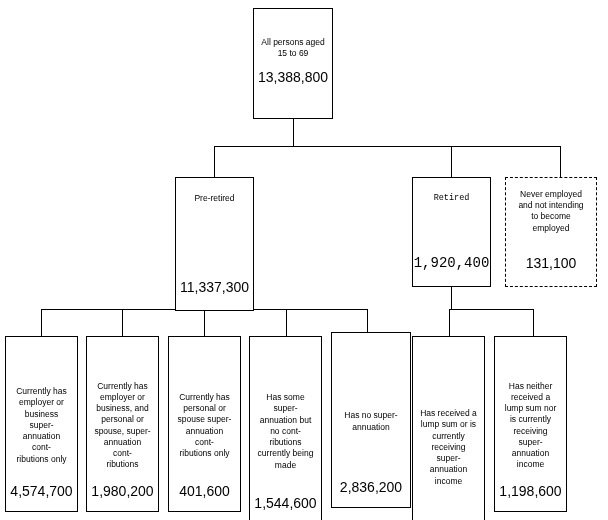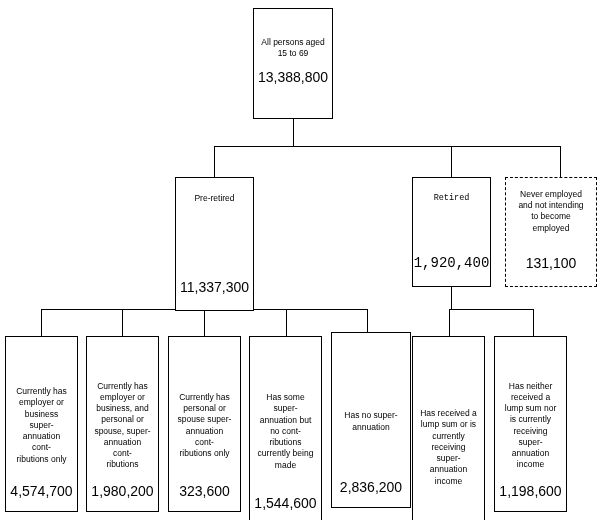--- a/index.html
+++ b/index.html
@@ -162,21 +162,21 @@
     <span class="node-value">1,980,200</span>
   </div>
 
   <div class="node leaf" style="left:168px; top:336px; width:73px; height:176px;">
     <span class="node-label">Currently has
 personal or
 spouse super-
 annuation
 cont-
 ributions only</span>
-    <span class="node-value">323,600</span>
+    <span class="node-value">401,600</span>
   </div>
 
   <div class="node leaf" style="left:249px; top:336px; width:73px; height:188px;">
     <span class="node-label">Has some
 super-
 annuation but
 no cont-
 ributions
 currently being
 made</span>

